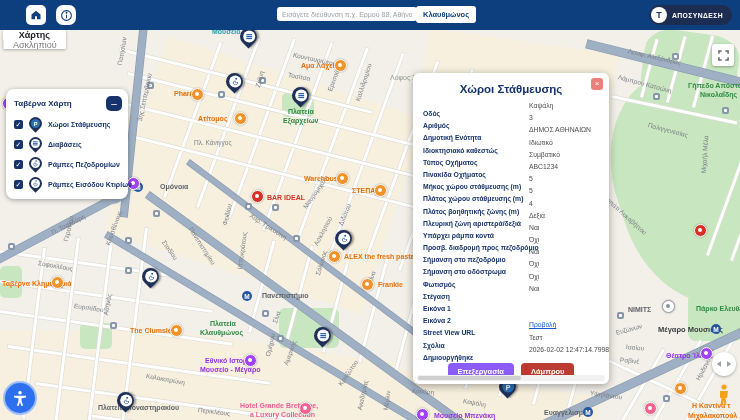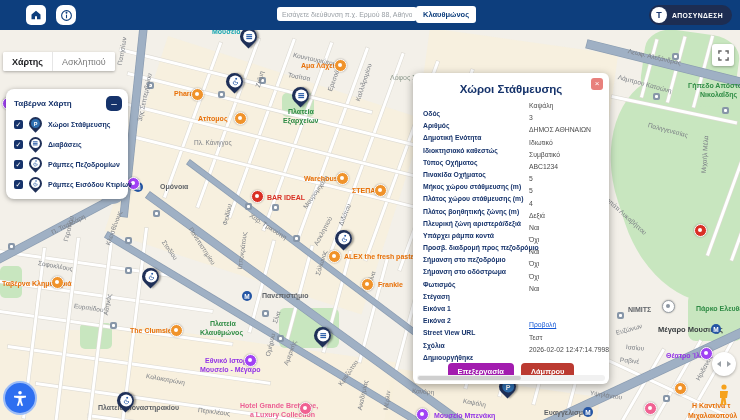--- a/index.html
+++ b/index.html
@@ -41,22 +41,22 @@
   .pin .dot.blue{background:#2f6fb1;color:#fff;font-size:7px;font-weight:bold;}
   .pin svg{width:8px;height:8px;}
   .poi{position:absolute;width:11px;height:11px;border-radius:50%;border:1.5px solid #fff;box-sizing:content-box;
        box-shadow:0 0 2px rgba(0,0,0,.35);z-index:30;cursor:pointer;}
   .poi::after{content:"";position:absolute;left:3.4px;top:3.4px;width:4px;height:4px;background:#fff;border-radius:50%;}
   .poi.white::after{background:#8b95a1;}
   .metro{position:absolute;width:10px;height:10px;border-radius:50%;background:#2455a4;color:#fff;font-size:6.5px;
          font-weight:bold;display:flex;align-items:center;justify-content:center;z-index:30;cursor:pointer;}
 
   
-  .maptabs{position:absolute;left:3px;top:52px;height:19px;display:flex;background:#fff;border-radius:2px;
-           box-shadow:0 1px 3px rgba(0,0,0,.3);z-index:60;overflow:hidden;}
+  .maptabs{position:absolute;left:3px;top:30px;height:19px;display:flex;background:#fff;border-radius:2px;
+           box-shadow:0 1px 3px rgba(0,0,0,.3);z-index:60;overflow:hidden;flex-direction:column;}
   .maptab{border:none;background:#fff;font-size:9px;padding:0 9px;cursor:pointer;font-family:inherit;}
   .maptab.active{font-weight:bold;color:#202124;}
   .maptab.idle{color:#7b7b7b;border-left:1px solid #e6e6e6;}
 
   
   .legend{position:absolute;left:6px;top:89px;width:122px;background:#fff;border-radius:8px;z-index:60;
           box-shadow:0 1px 5px rgba(0,0,0,.35);padding:7px 6px 8px 8px;box-sizing:border-box;}
   .legend-head{display:flex;align-items:center;justify-content:space-between;margin-bottom:6px;}
   .legend-title{font-size:8px;font-weight:bold;color:#16336b;}
   .legend-min{width:16px;height:15px;background:#16336b;color:#fff;border:none;border-radius:5px;font-size:10px;
@@ -77,21 +77,21 @@
          box-shadow:0 2px 8px rgba(0,0,0,.35);z-index:80;padding:8px 10px 0;box-sizing:border-box;overflow:hidden;}
   .popup-close{position:absolute;top:5px;right:6px;width:12px;height:12px;background:#e8807c;color:#fff;border:none;
                border-radius:3px;font-size:8px;line-height:1;cursor:pointer;display:flex;align-items:center;justify-content:center;padding:0;}
   .popup-title{text-align:center;font-size:11.5px;font-weight:bold;color:#16336b;margin:2px 0 7px;}
   .prow{position:relative;height:12.2px;}
   .plab{font-size:6.8px;font-weight:bold;color:#16336b;white-space:nowrap;}
   .pval{position:absolute;left:106px;top:0;font-size:6.8px;color:#4a4a4a;white-space:nowrap;}
   .pval.link{color:#1558d6;text-decoration:underline;cursor:pointer;}
   .popup-actions{display:flex;justify-content:center;gap:7px;margin-top:5px;}
   .btn{border:none;border-radius:4px;color:#fff;font-size:7.5px;font-weight:bold;height:17px;padding:0 10px;cursor:pointer;font-family:inherit;}
-  .btn.edit{background:#a21caf;}
+  .btn.edit{background:#8b5cf6;}
   .btn.del{background:#bb3a31;}
   .popup-sb{position:absolute;left:4px;right:4px;bottom:3px;height:6px;background:#f1f1f1;border-radius:3px;}
   .popup-sb .thumb{position:absolute;left:1px;top:1px;width:55%;height:4px;background:#cfcfcf;border-radius:2px;cursor:pointer;}
 
   
   .editmode{position:absolute;left:8px;top:358px;height:19px;background:#fff;border:2px solid #1a2f5e;border-radius:9px;
             color:#111;font-size:7.5px;font-weight:bold;padding:0 8px;z-index:60;cursor:pointer;display:flex;align-items:center;}
   .a11y{position:absolute;left:3px;top:381px;width:34px;height:34px;border-radius:50%;background:#2e6ff0;z-index:60;
         border:2px solid #9dbdf7;display:flex;align-items:center;justify-content:center;cursor:pointer;box-sizing:border-box;}
   .fsbtn{position:absolute;right:6px;top:44px;width:22px;height:22px;background:#fff;border:none;border-radius:3px;

